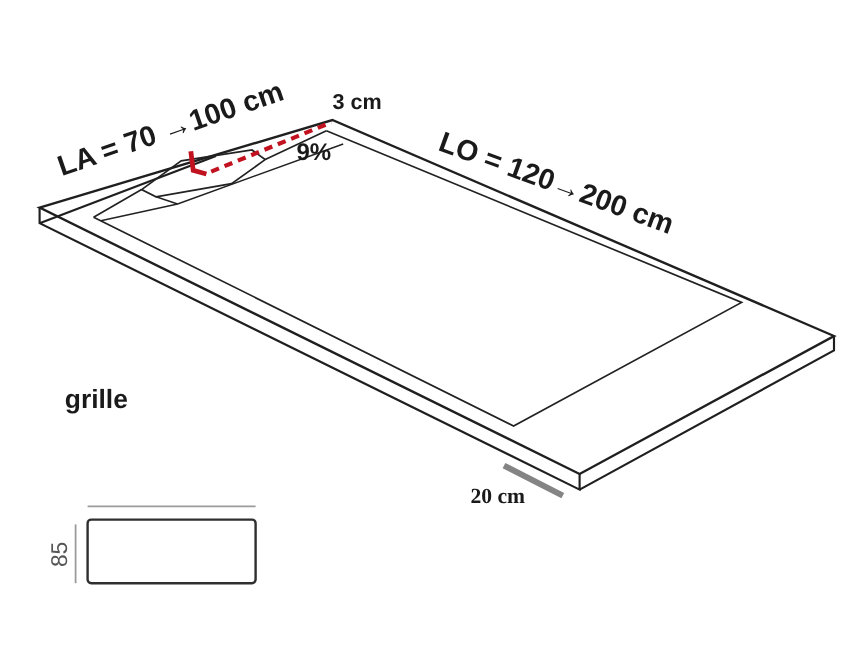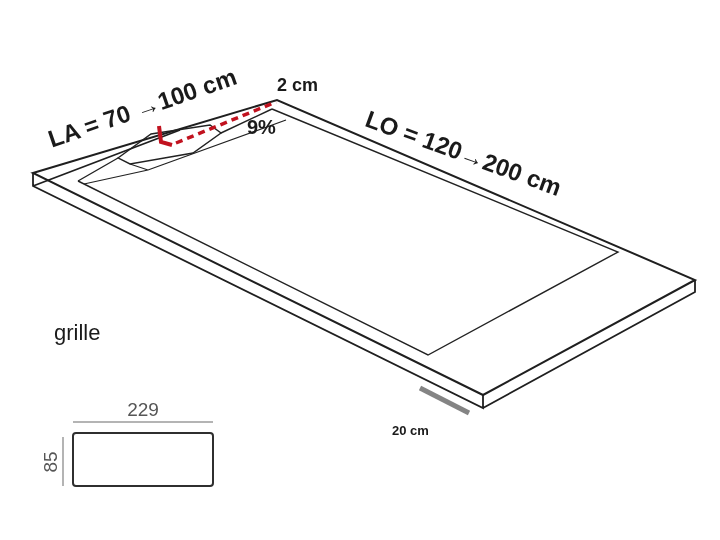--- a/index.html
+++ b/index.html
@@ -15,22 +15,22 @@
     position:absolute;
     white-space:nowrap;
     color:#1a1a1a;
     line-height:1.05;
   }
   .lbl-dim-big{font-size:24px;font-weight:600;transform-origin:0 0;}
   .lbl-la{left:45px;top:128px;transform:rotate(-19deg);}
   .lbl-lo{left:371px;top:106px;transform:rotate(20deg);}
   .lbl-edge{left:277px;top:76px;font-size:18px;font-weight:600;}
   .lbl-slope{left:247px;top:117px;font-size:20px;font-weight:600;}
-  .lbl-grille{left:54px;top:321px;font-size:22px;font-weight:400;}
-  .lbl-corner{left:392px;top:424px;font-size:13px;font-weight:600;}
+  .lbl-grille{left:54px;top:321px;font-size:22px;font-weight:700;}
+  .lbl-corner{left:392px;top:404px;font-size:18px;font-weight:600;font-family:Liberation Serif, serif;}
   .lbl-gw{left:73px;top:400px;width:140px;text-align:center;font-size:19px;color:#565656;}
   .lbl-gh{
     left:36px;top:451px;width:30px;height:22px;line-height:22px;text-align:center;
     font-size:19px;color:#565656;transform:rotate(-90deg);
   }
 </style>
 </head>
 <body>
 
 <div class="canvas">
@@ -65,25 +65,24 @@
       <path fill="none" stroke-width="1.5" d="M73,422 L213,422" stroke="#9b9b9b"></path>
       <path fill="none" stroke-width="1.5" d="M63,437 L63,486" stroke="#9b9b9b"></path>
       <rect x="73" y="433" width="140" height="53" rx="3" fill="#ffffff" stroke="#2f2f2f" stroke-width="2"></rect>
     </g>
   </svg>
 
   <div class="lbl lbl-dim-big lbl-la">LA = 70 →100 cm</div>
 
   <div class="lbl lbl-dim-big lbl-lo">LO = 120→200 cm</div>
 
-  <div class="lbl lbl-edge">2 cm</div>
+  <div class="lbl lbl-edge">3 cm</div>
 
   <div class="lbl lbl-slope">9%</div>
 
   <div class="lbl lbl-grille">grille</div>
 
   <div class="lbl lbl-corner">20 cm</div>
 
-  <div class="lbl lbl-gw">229</div>
 
   <div class="lbl lbl-gh">85</div>
 
 </div>
 
 </body></html>

